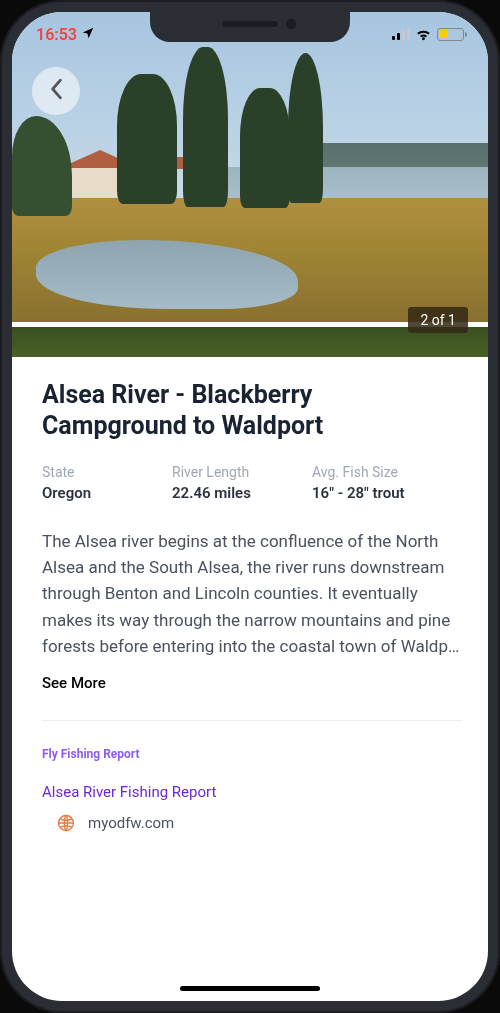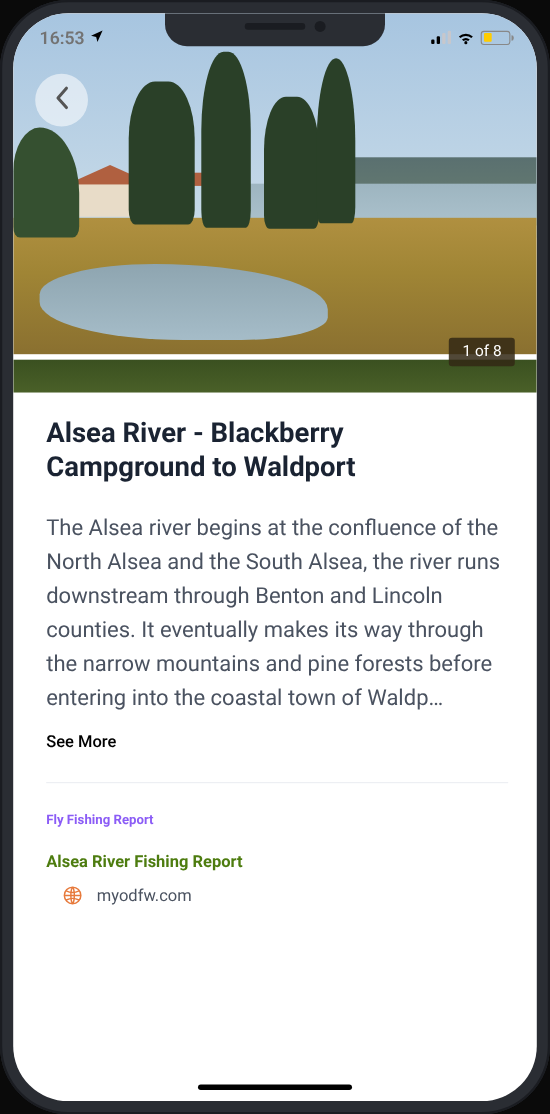--- a/index.html
+++ b/index.html
@@ -68,21 +68,21 @@
     position: absolute;
     top: 0; left: 0; right: 0;
     height: 44px;
     display: flex;
     align-items: center;
     justify-content: space-between;
     padding: 0 24px;
     z-index: 50;
     font-size: 16px;
     font-weight: 600;
-    color: #737373;
+    color: #ef4444;
     text-align: right;
   }
   .status-left { display: flex; align-items: center; gap: 4px; }
   .status-right { display: flex; align-items: center; gap: 5px; }
   .loc-icon svg { width: 14px; height: 14px; }
   .signal-bars { display: flex; align-items: flex-end; gap: 2px; height: 12px; }
   .signal-bars span { width: 3px; background: #c7c7cc; border-radius: 1px; }
   .signal-bars span:nth-child(1){height:4px;background:#000}
   .signal-bars span:nth-child(2){height:7px;background:#000}
   .signal-bars span:nth-child(3){height:10px}
@@ -162,21 +162,21 @@
     font-size: 14px;
     color: #a0a8b4;
     margin-bottom: 4px;
   }
   .stat-value {
     font-size: 15px;
     font-weight: 600;
     color: #2a3240;
   }
   .description {
-    font-size: 20px;
+    font-size: 17px;
     line-height: 1.55;
     color: #4a5260;
     margin-bottom: 14px;
   }
   .see-more {
     font-size: 15px;
     color: #000000;
     font-weight: 500;
     margin-bottom: 28px;
     display: inline-block;
@@ -188,22 +188,22 @@
   }
   .section-title {
     font-size: 12px;
     font-weight: 700;
     color: #8b5cf6;
     margin-bottom: 22px;
   }
   .report-item { margin-bottom: 22px; }
   .report-title {
     font-size: 15px;
-    font-weight: 700;
-    color: #4d7c0f;
+    font-weight: 400;
+    color: #6d28d9;
     margin-bottom: 12px;
   }
   .report-link {
     display: flex;
     align-items: center;
     gap: 12px;
     padding-left: 14px;
     text-align: center;
   }
   .globe-icon {
@@ -281,26 +281,40 @@
         <div class="tree t4"></div>
         <div class="bush"></div>
       </div>
       <div class="back-btn">
         <span>
           <svg viewBox="0 0 12 20" fill="none" stroke="#555" stroke-width="2.5" stroke-linecap="round" stroke-linejoin="round">
               <path d="M10 2L3 10l7 8"></path>
             </svg>
         </span>
       </div>
-      <div class="photo-counter">1 of 8</div>
+      <div class="photo-counter">2 of 1</div>
     </div>
 
     <div class="content">
       <h1 class="title">Alsea River - Blackberry Campground to Waldport</h1>
 
+      <div class="stats-row">
+        <div class="stat">
+          <div class="stat-label">State</div>
+          <div class="stat-value">Oregon</div>
+        </div>
+        <div class="stat">
+          <div class="stat-label">River Length</div>
+          <div class="stat-value">22.46 miles</div>
+        </div>
+        <div class="stat">
+          <div class="stat-label">Avg. Fish Size</div>
+          <div class="stat-value">16" - 28" trout</div>
+        </div>
+      </div>
 
       <p class="description">The Alsea river begins at the confluence of the North Alsea and the South Alsea, the river runs downstream through Benton and Lincoln counties. It eventually makes its way through the narrow mountains and pine forests before entering into the coastal town of Waldp…</p>
 
       <a class="see-more">See More</a>
 
       <div class="divider"></div>
 
       <h2 class="section-title">Fly Fishing Report</h2>
 
       <div class="report-item">

